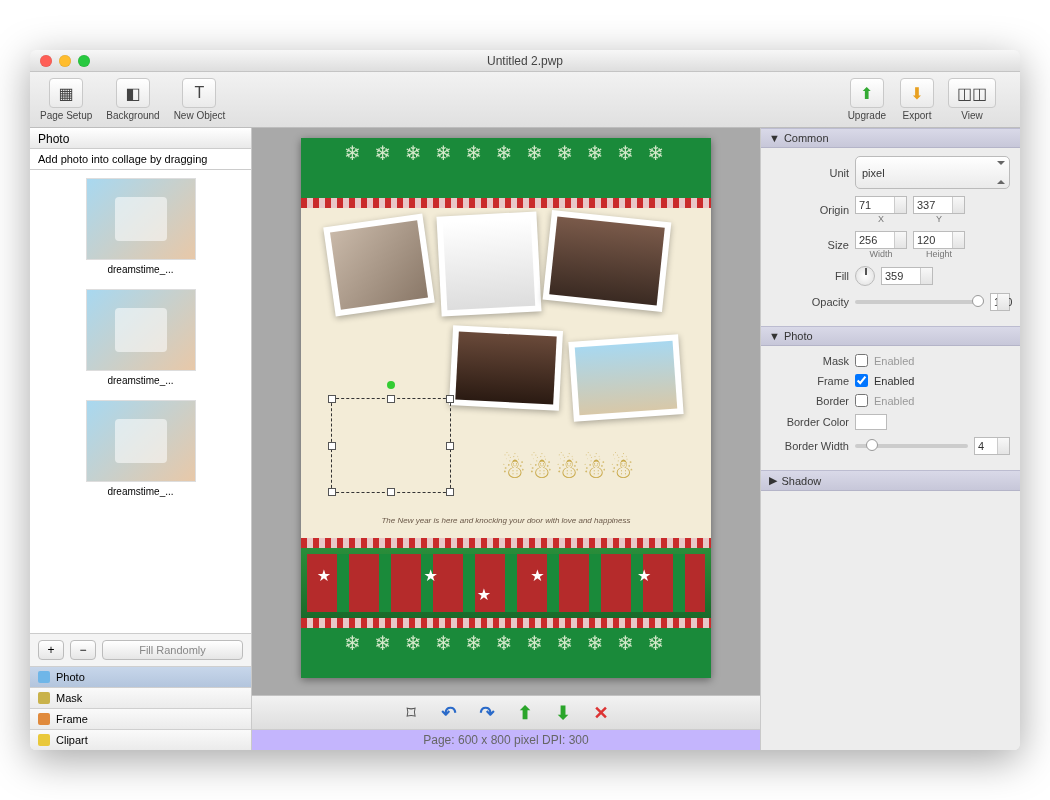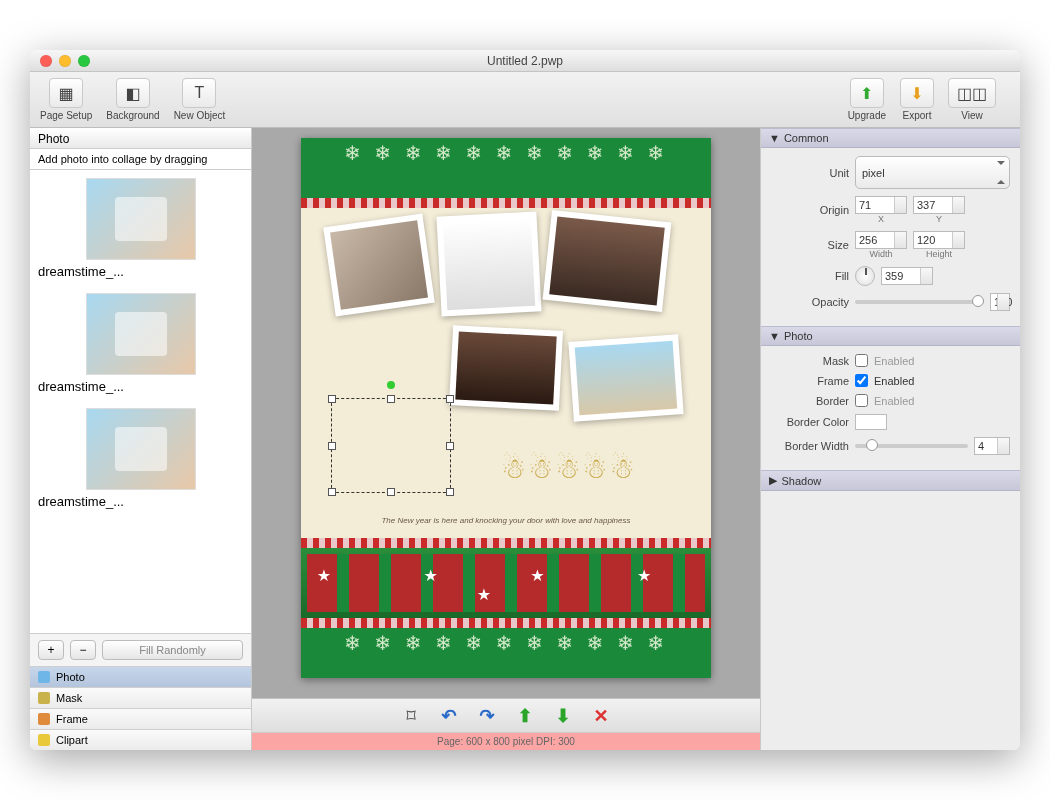--- a/index.html
+++ b/index.html
@@ -12,21 +12,21 @@
 .title { position:absolute; left:0; right:0; text-align:center; font-size:12px; color:#444; }
 .toolbar { height:56px; background:linear-gradient(#f2f2f2,#e0e0e0); border-bottom:1px solid #bdbdbd; display:flex; align-items:center; padding:0 10px; }
 .tb-btn { display:flex; flex-direction:column; align-items:center; font-size:10px; color:#444; margin-right:14px; cursor:pointer; }
 .tb-icon { width:34px; height:30px; border:1px solid #c9c9c9; border-radius:4px; background:linear-gradient(#fff,#eaeaea); margin-bottom:2px; display:flex; align-items:center; justify-content:center; font-size:16px;}
 .tb-spacer{flex:1}
 .body { flex:1; display:flex; overflow:hidden; }
 .left { width:222px; background:#f4f4f4; border-right:1px solid #c9c9c9; display:flex; flex-direction:column; }
 .left-h { font-size:12px; padding:4px 8px 2px; background:linear-gradient(#fff,#e9e9e9); border-bottom:1px solid #ccc;}
 .left-sub { font-size:11px; padding:4px 8px; background:#fff; border-bottom:1px solid #ccc;}
 .thumbs { flex:1; overflow:auto; background:#fff; padding:8px; }
-.thumb { margin-bottom:14px; font-size:13px; }
+.thumb { text-align:center; margin-bottom:14px; font-size:10px; }
 .thumb .img { width:110px; height:82px; margin:0 auto 4px; border:1px solid #ddd; background:linear-gradient(135deg,#a8d8f0,#e8c8a8); position:relative; }
 .thumb .img::after{content:"";position:absolute;inset:18px 28px;background:rgba(255,255,255,.55);border-radius:4px;}
 .left-btns { display:flex; gap:6px; padding:6px 8px; border-top:1px solid #ccc; }
 .sm-btn { width:26px; height:20px; border:1px solid #bcbcbc; border-radius:4px; background:linear-gradient(#fff,#e6e6e6); font-size:12px; display:flex;align-items:center;justify-content:center; cursor:pointer;}
 .fill-btn { flex:1; border:1px solid #bcbcbc; border-radius:4px; background:linear-gradient(#fff,#e6e6e6); font-size:11px; color:#888; display:flex;align-items:center;justify-content:center;}
 .tabs .tab { font-size:11px; padding:4px 8px; border-top:1px solid #cfcfcf; background:linear-gradient(#fafafa,#ebebeb); display:flex; align-items:center; gap:6px; cursor:pointer;}
 .tabs .tab.active{background:linear-gradient(#c7d6ea,#b3c5dd);}
 .tab-ico{width:12px;height:12px;border-radius:2px;}
 .center { flex:1; background:#a9a9a9; display:flex; flex-direction:column; align-items:center; padding:10px 0 0; position:relative;}
 .canvas { width:410px; height:540px; background:#f3ecd7; position:relative; box-shadow:0 2px 8px rgba(0,0,0,.4); overflow:hidden;}
@@ -43,21 +43,21 @@
 .selbox{position:absolute;border:1px dashed #333;left:30px;top:190px;width:120px;height:95px;}
 .selbox .h{position:absolute;width:8px;height:8px;background:#fff;border:1px solid #555;}
 .selbox .h1{left:-4px;top:-4px}.selbox .h2{right:-4px;top:-4px}.selbox .h3{left:-4px;bottom:-4px}.selbox .h4{right:-4px;bottom:-4px}
 .selbox .h5{left:50%;top:-4px;margin-left:-4px}.selbox .h6{left:50%;bottom:-4px;margin-left:-4px}
 .selbox .h7{left:-4px;top:50%;margin-top:-4px}.selbox .h8{right:-4px;top:50%;margin-top:-4px}
 .selbox .rot{position:absolute;left:50%;top:-18px;margin-left:-4px;width:8px;height:8px;background:#3c3;border-radius:50%;}
 .snowmen{position:absolute;left:200px;top:244px;font-size:28px;letter-spacing:2px;color:#c9a94a;}
 .caption{position:absolute;left:0;right:0;top:308px;text-align:center;font-size:8px;font-style:italic;color:#6a5848;}
 .center-tools{height:34px;background:linear-gradient(#f2f2f2,#dedede);border-top:1px solid #c2c2c2;display:flex;align-items:center;justify-content:center;gap:14px;width:100%;margin-top:auto;}
 .ct{width:24px;height:24px;display:flex;align-items:center;justify-content:center;font-size:18px;cursor:pointer;}
-.status{font-size:10px;color:#666;text-align:center;padding:3px 0;background:#fca5a5;width:100%;border-top:1px solid #ccc;}
+.status{font-size:12px;color:#666;text-align:center;padding:3px 0;background:#c4b5fd;width:100%;border-top:1px solid #ccc;}
 .right{width:260px;background:#ededed;border-left:1px solid #c9c9c9;display:flex;flex-direction:column;}
 .sect-h{background:linear-gradient(#d9d9e8,#c7c7d9);border-top:1px solid #bcbcd0;border-bottom:1px solid #b4b4c8;padding:3px 8px;font-size:11px;color:#333;display:flex;align-items:center;gap:4px;cursor:pointer;}
 .sect-b{padding:8px 10px;font-size:11px;color:#333;}
 .row{display:flex;align-items:center;margin-bottom:7px;gap:6px;}
 .row label{width:78px;text-align:right;color:#444;}
 .num{width:52px;height:18px;border:1px solid #bbb;background:#fff;display:flex;align-items:center;padding:0 3px;font-size:11px;position:relative;}
 .num .step{position:absolute;right:0;top:0;bottom:0;width:12px;border-left:1px solid #ccc;background:linear-gradient(#f8f8f8,#e4e4e4);}
 .sublabel{font-size:9px;color:#777;text-align:center;}
 .select{flex:1;height:33px;border:1px solid #bbb;border-radius:5px;background:linear-gradient(#fff,#eaeaea);display:flex;align-items:center;padding:0 6px;position:relative;text-align:center;}
 .select::after{content:"";position:absolute;right:4px;top:4px;width:0;height:0;border-left:4px solid transparent;border-right:4px solid transparent;border-top:4px solid #666;}

